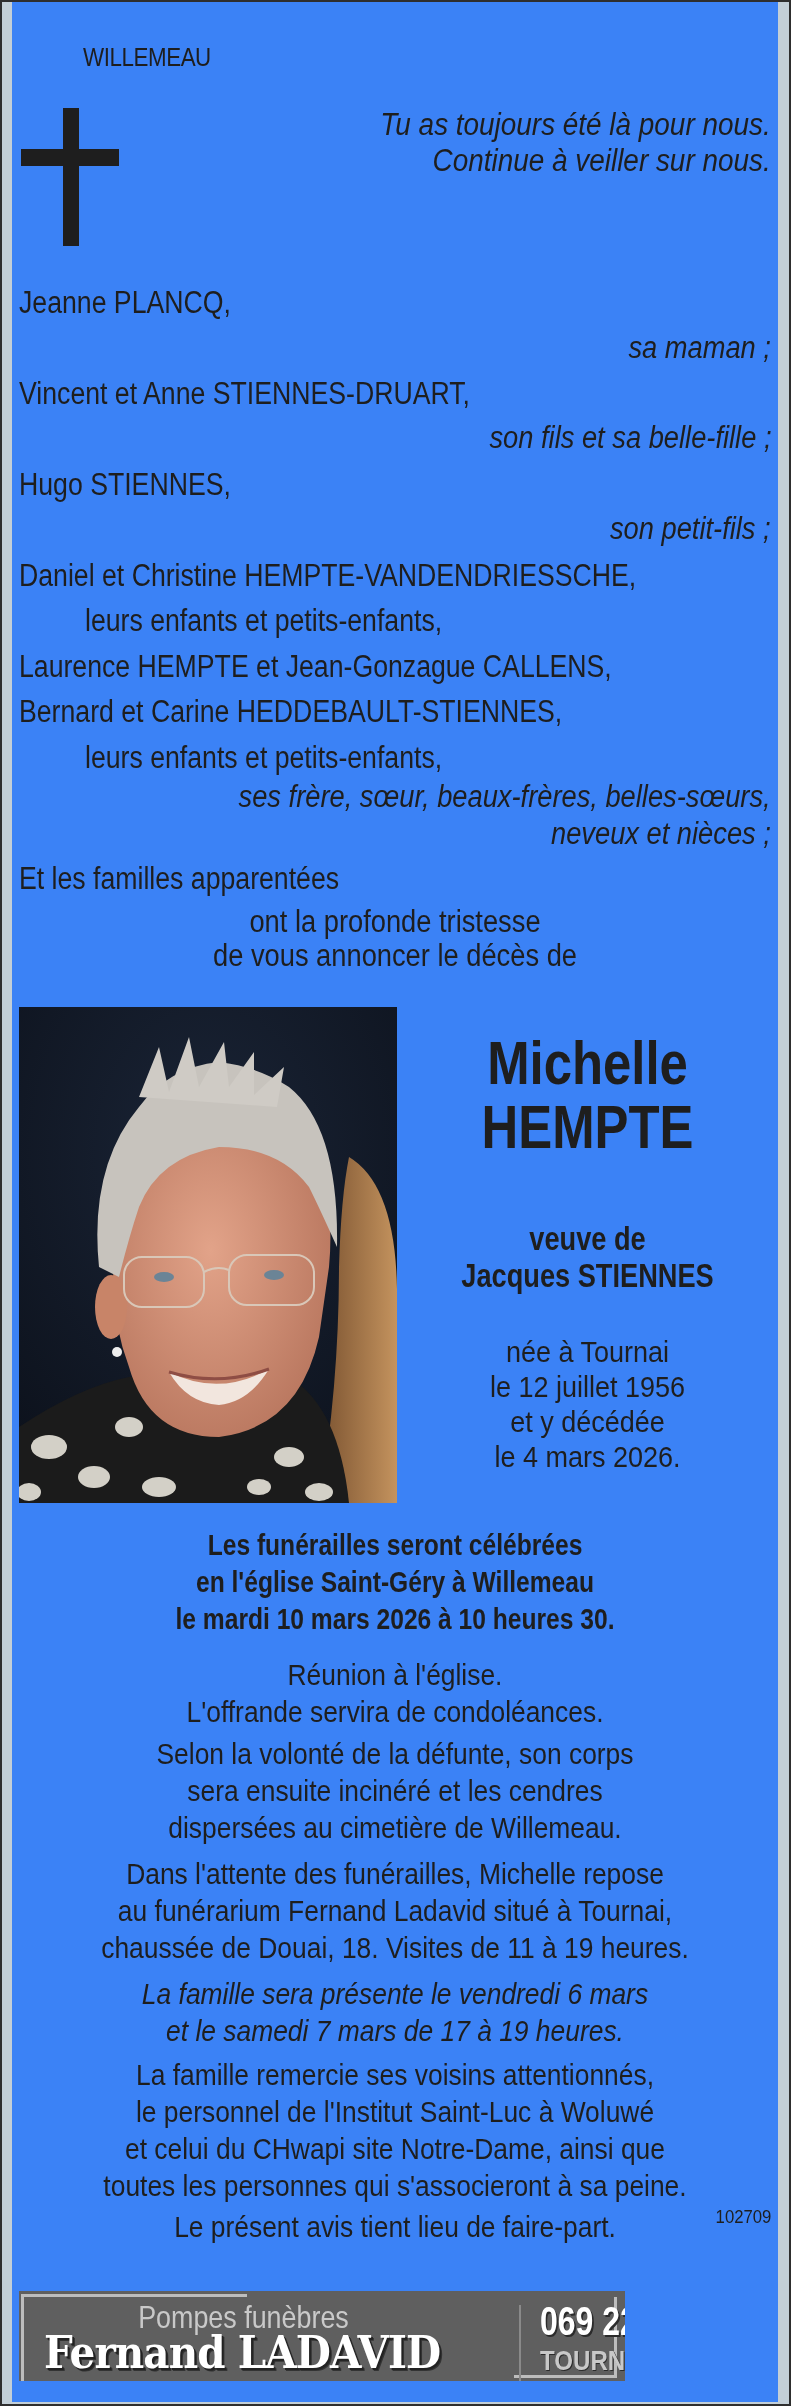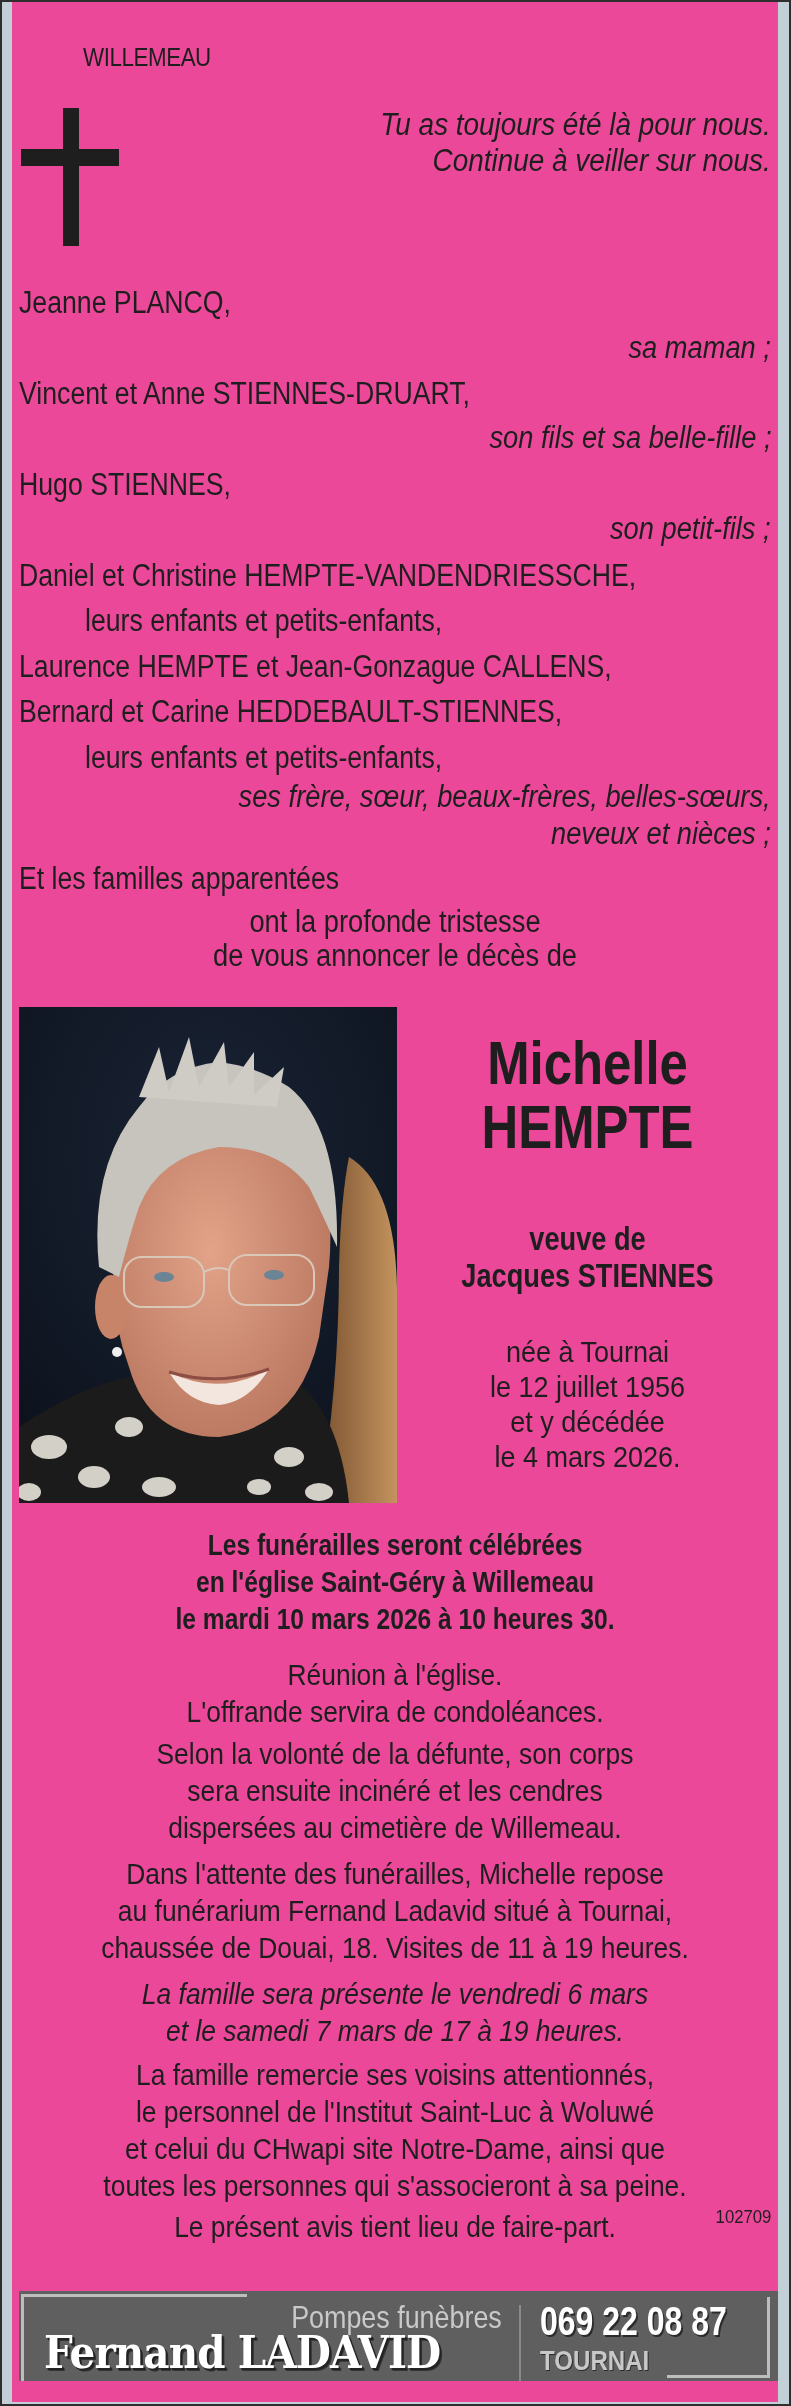--- a/index.html
+++ b/index.html
@@ -3,21 +3,21 @@
 <meta charset="utf-8">
 <style>
   html, body { margin: 0; padding: 0; background: #ffffff; }
   body { width: 791px; height: 2406px; position: relative; overflow: hidden; }
   .frame {
     position: absolute; left: 0; top: 0; width: 791px; height: 2406px;
     box-sizing: border-box; border: 2px solid #2e2e2e; background: #c3cfd7;
   }
   .page {
     position: absolute; left: 12px; top: 2px; width: 766px; height: 2400px;
-    background: #ec4899; color: #1e1e1e;
+    background: #3b82f6; color: #1e1e1e;
     font-family: "Liberation Sans", "DejaVu Sans", sans-serif;
   }
   .abs { position: absolute; }
   .town { left: 71px; top: 40px; font-size: 26px; letter-spacing: -0.5px; transform: scaleX(0.86); transform-origin: left top; }
   .cross-v { left: 51px; top: 106px; width: 16px; height: 138px; background: #1e1e1e; }
   .cross-h { left: 9px; top: 147px; width: 98px; height: 17px; background: #1e1e1e; }
   .quote { right: 7px; top: 105px; text-align: right; font-style: italic; font-size: 31px; line-height: 36px; transform: scaleX(0.9); transform-origin: right top; }
   .fam-left { left: 7px; font-size: 31px; white-space: nowrap; transform: scaleX(0.86); transform-origin: left top; }
   .fam-indent { left: 73px; font-size: 31px; white-space: nowrap; transform: scaleX(0.86); transform-origin: left top; }
   .fam-right { right: 7px; font-size: 31px; font-style: italic; white-space: nowrap; text-align: right; transform: scaleX(0.88); transform-origin: right top; }
@@ -25,21 +25,21 @@
   .announce { font-size: 31px; line-height: 34px; transform: scaleX(0.88); transform-origin: center top; }
   .photo { left: 7px; top: 1005px; width: 378px; height: 496px; overflow: hidden; background: #0f1622; }
   .deceased-col { left: 385px; width: 381px; text-align: center; white-space: nowrap; }
   .name { font-weight: bold; font-size: 62px; line-height: 62px; transform: scaleX(0.82); transform-origin: center top; }
   .spouse { font-weight: bold; font-size: 34px; line-height: 37px; transform: scaleX(0.8); transform-origin: center top; }
   .dates { font-size: 30px; line-height: 35px; transform: scaleX(0.9); transform-origin: center top; }
   .funeral-bold { font-weight: bold; font-size: 30px; line-height: 37px; transform: scaleX(0.82); transform-origin: center top; }
   .para { font-size: 30px; line-height: 37px; transform: scaleX(0.88); transform-origin: center top; }
   .para-it { font-style: italic; font-size: 30px; line-height: 37px; transform: scaleX(0.88); transform-origin: center top; }
   .ref { right: 7px; top: 2204px; font-size: 19px; transform: scaleX(0.88); transform-origin: right top; }
-  .banner { left: 7px; top: 2289px; width: 759px; height: 90px; background: #5f5f5f; overflow: hidden; }
+  .banner { left: 7px; top: 2289px; width: 606px; height: 90px; background: #5f5f5f; overflow: hidden; }
   .banner .line-top { position: absolute; left: 2px; top: 3px; width: 226px; height: 3px; background: #bdbdbd; }
   .banner .line-left { position: absolute; left: 2px; top: 3px; width: 3px; height: 87px; background: #bdbdbd; }
   .banner .line-bot { position: absolute; right: 8px; bottom: 3px; width: 103px; height: 3px; background: #bdbdbd; }
   .banner .line-right { position: absolute; right: 8px; top: 6px; width: 3px; height: 81px; background: #bdbdbd; }
   .banner .divider { position: absolute; left: 500px; top: 14px; width: 2px; height: 76px; background: #8a8a8a; }
   .b-pompes { position: absolute; right: 276px; top: 8px; font-size: 32px; color: #c9c9c9; white-space: nowrap; transform: scaleX(0.84); transform-origin: right top; }
   .b-name { position: absolute; left: 25px; top: 36px; font-family: "DejaVu Serif", "Liberation Serif", serif; font-weight: bold; font-size: 44px; color: #ffffff; white-space: nowrap; text-shadow: 2px 2px 0 #222, 3px 3px 0 #333; transform: scaleX(0.92); transform-origin: left top; letter-spacing: -1px; }
   .b-phone { position: absolute; left: 521px; top: 8px; font-weight: bold; font-size: 40px; color: #ffffff; white-space: nowrap; text-shadow: 2px 2px 0 #2b2b2b; transform: scaleX(0.8); transform-origin: left top; }
   .b-city { position: absolute; left: 521px; top: 54px; font-weight: bold; font-size: 28px; color: #c8c8c8; white-space: nowrap; text-shadow: 1px 1px 0 #2b2b2b; transform: scaleX(0.86); transform-origin: left top; }
 </style>

